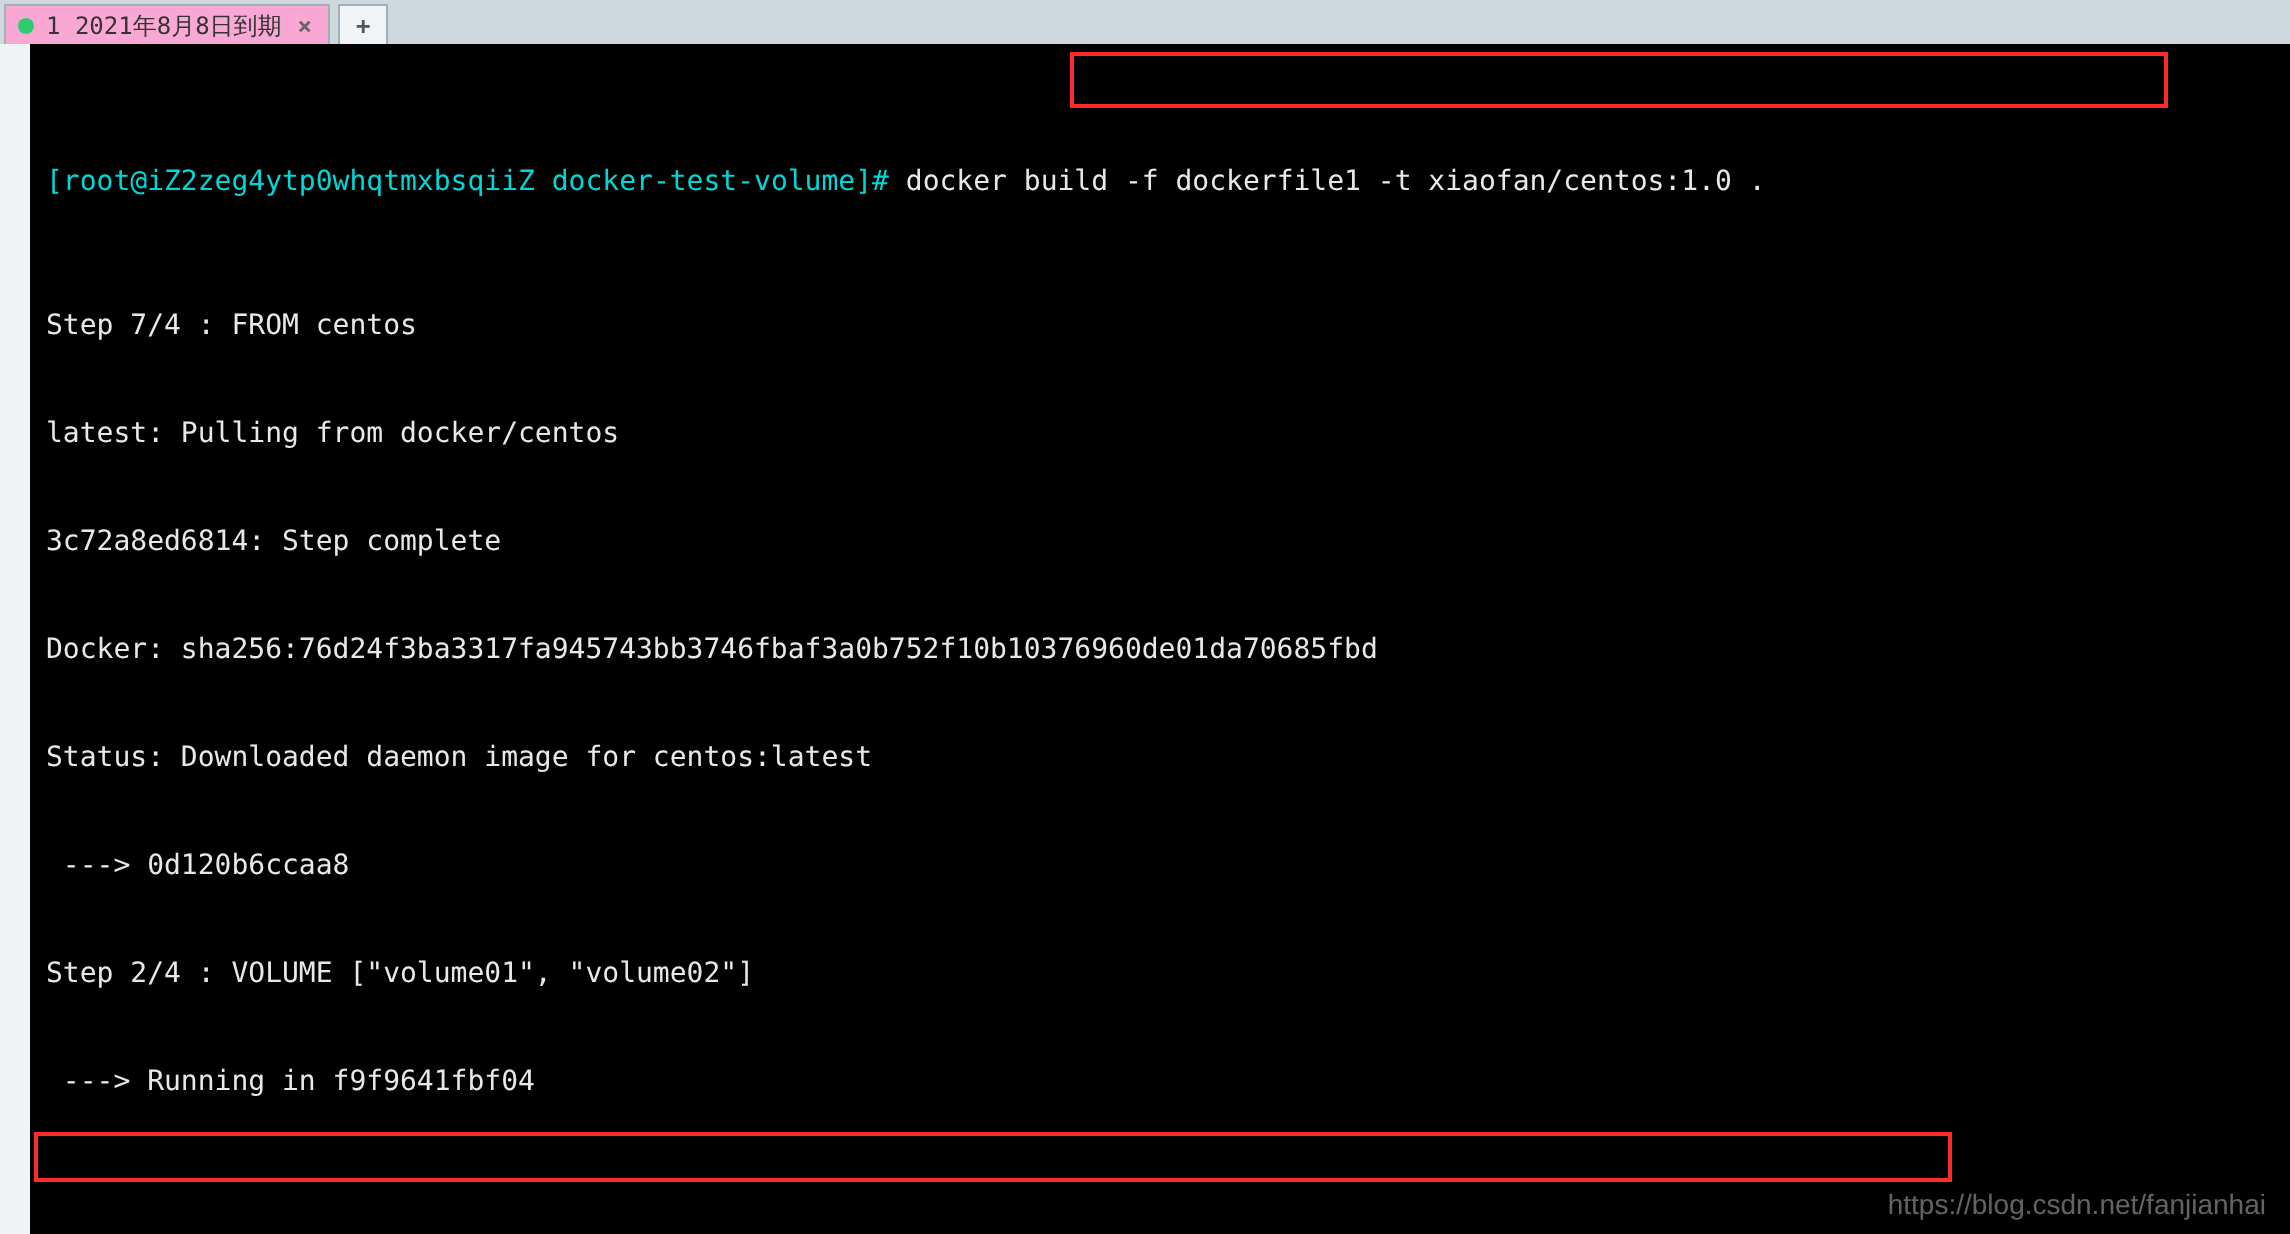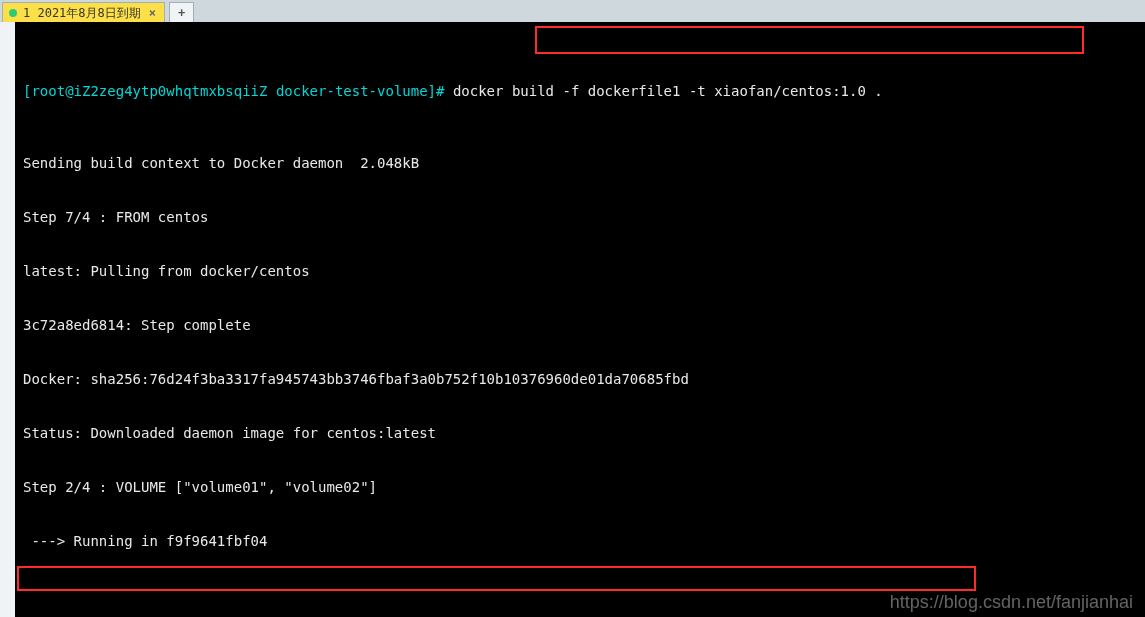--- a/index.html
+++ b/index.html
@@ -20,21 +20,21 @@
   .tabbar {
     height: 22px;
     background: #cfd8dc;
     display: flex;
     align-items: stretch;
     border-bottom: 1px solid #9fb0b8;
   }
   .tab {
     display: flex;
     align-items: center;
-    background: #fde047;
+    background: #f9a8d4;
     border: 1px solid #9fb0b8;
     border-bottom: none;
     margin: 2px 2px 0 2px;
     padding: 0 6px;
     font-size: 12px;
     color: #333;
     gap: 6px;
     cursor: pointer;
   }
   .tab .dot {
@@ -98,21 +98,21 @@
     left: 17px;
     width: 955px;
     height: 21px;
   }
   .watermark {
     position: absolute;
     right: 12px;
     bottom: 6px;
     color: rgba(220, 220, 220, 0.45);
     font-family: Arial, sans-serif;
-    font-size: 18px;
+    font-size: 14px;
     pointer-events: none;
   }
 </style>
 </head>
 <body>
 
 <div class="window">
 
   <div class="tabbar">
     <div class="tab">
@@ -125,26 +125,26 @@
     </div>
   </div>
 
   <div class="left-strip"></div>
 
   <div class="term-wrap">
     <div class="term">
 
       <span class="line"><span class="cyan">[root@iZ2zeg4ytp0whqtmxbsqiiZ </span><span class="cyan">docker-test-volume</span><span class="cyan">]# </span><span class="white">docker build -f dockerfile1 -t xiaofan/centos:1.0 .</span></span>
 
-      <span class="line white">Sending build context to Docker daemon  2.048kB</span>
       <span class="line white">Step 7/4 : FROM centos</span>
       <span class="line white">latest: Pulling from docker/centos</span>
       <span class="line white">3c72a8ed6814: Step complete</span>
       <span class="line white">Docker: sha256:76d24f3ba3317fa945743bb3746fbaf3a0b752f10b10376960de01da70685fbd</span>
       <span class="line white">Status: Downloaded daemon image for centos:latest</span>
+      <span class="line white"> ---&gt; 0d120b6ccaa8</span>
       <span class="line white">Step 2/4 : VOLUME ["volume01", "volume02"]</span>
       <span class="line white"> ---&gt; Running in f9f9641fbf04</span>
       
       
       
       
       
       
       
       

